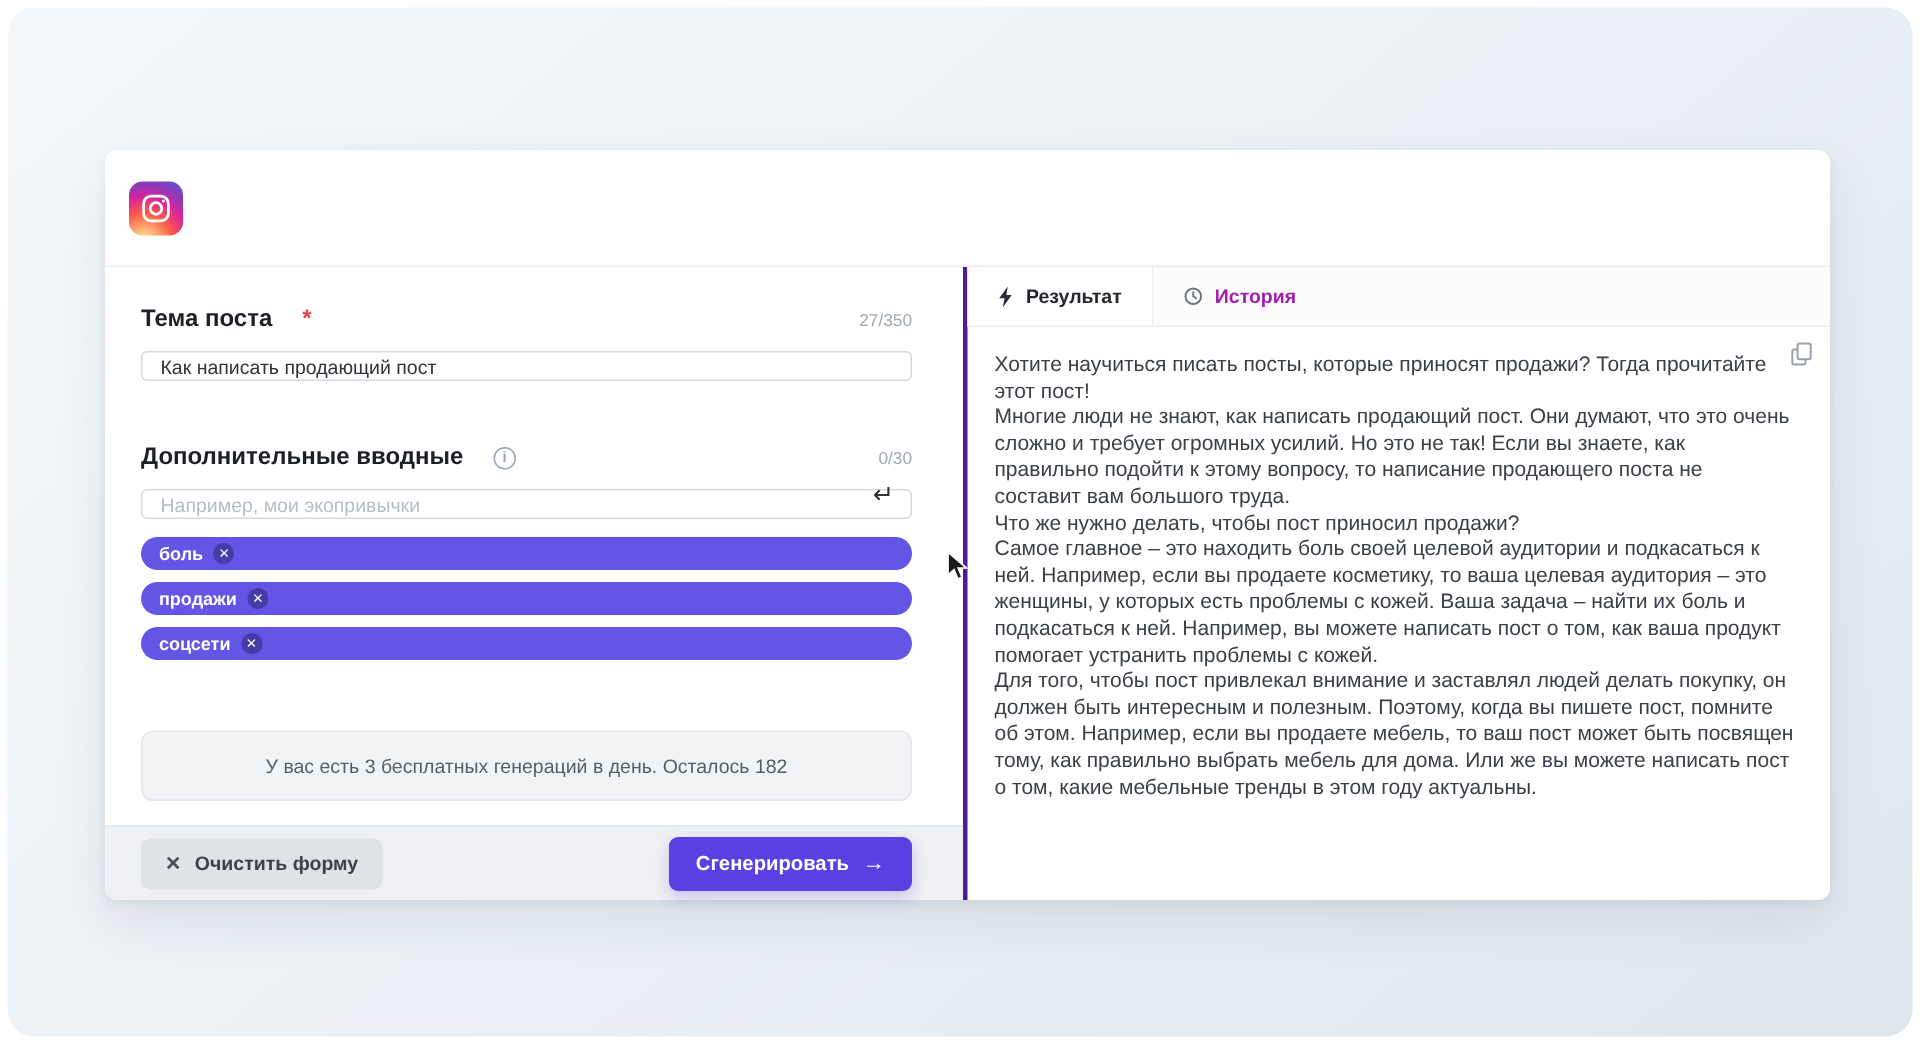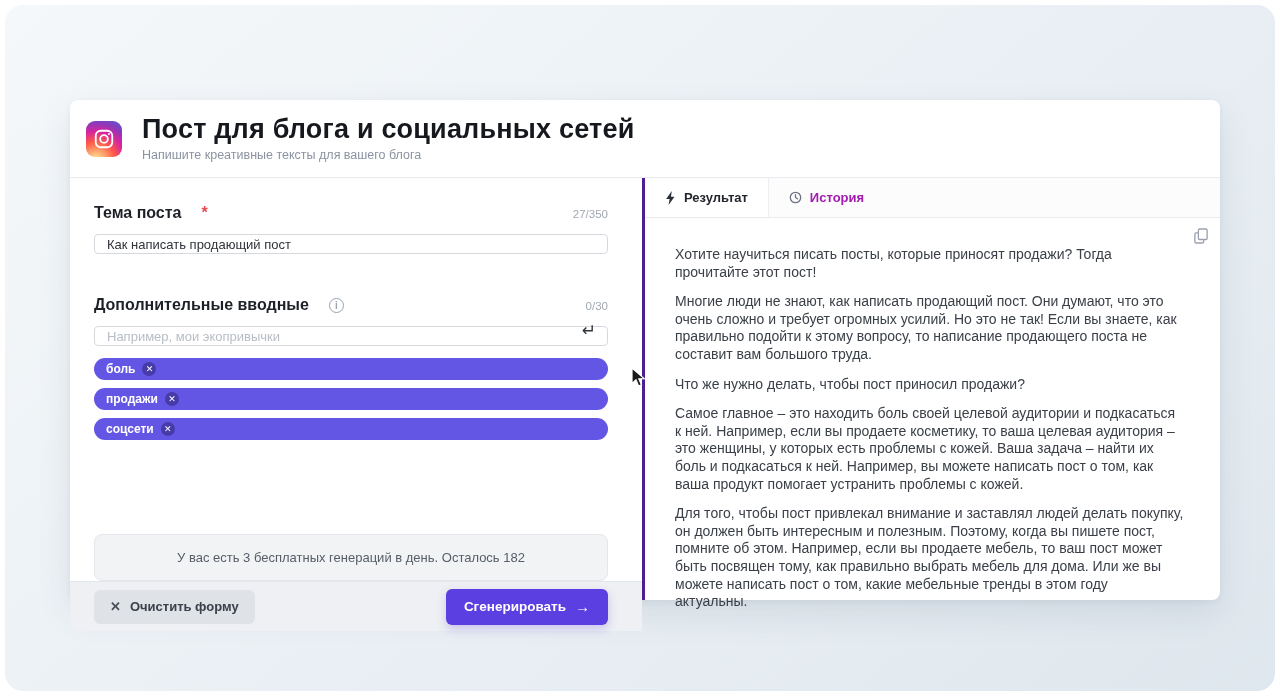--- a/index.html
+++ b/index.html
@@ -61,21 +61,21 @@
     display: inline-flex; align-items: center; gap: 7px;
     background: #6456e4; color: #fff; border-radius: 999px;
     padding: 4px 7px 4px 12px; font-size: 12px; font-weight: 600;
   }
   .tag-x {
     width: 14px; height: 14px; border-radius: 50%; background: rgba(15,10,60,0.35);
     color: #fff; display: inline-flex; align-items: center; justify-content: center;
     font-size: 9px; line-height: 1; cursor: pointer;
   }
   .quota-box {
-    margin-top: 94px; height: 47px; background: #f1f3f5; border: 1px solid #e3e6ea;
+    margin-top: 47px; height: 47px; background: #f1f3f5; border: 1px solid #e3e6ea;
     border-radius: 8px; display: flex; align-items: center; justify-content: center;
     font-size: 13px; color: #575e68;
   }
   
   .form-footer {
     height: 50px; flex: 0 0 50px; background: #eef0f3; border-top: 1px solid #e3e6e9;
     display: flex; align-items: center; justify-content: space-between;
     padding: 0 34px 0 24px; border-bottom-left-radius: 8px;
   }
   .btn { border: none; cursor: pointer; display: inline-flex; align-items: center; gap: 9px;
@@ -91,42 +91,38 @@
     border-bottom: 1px solid #e9ebee; background: #fcfcfd; }
   .tab { display: flex; align-items: center; gap: 8px; padding: 0 20px; font-size: 13px;
     cursor: pointer; }
   .tab.active { background: #ffffff; border-right: 1px solid #edeff2; font-weight: 700; color: #23262c; }
   .tab.inactive { color: #a21caf; font-weight: 700; }
   .result-content {
     flex: 1; position: relative; padding: 16px 24px 0 18px;
     font-size: 14px; line-height: 17.6px; color: #3b4048;
   }
   .copy-icon { position: absolute; top: 10px; right: 12px; cursor: pointer; }
-  .result-text p { margin: 12px; }
+  .result-text p { margin: 0; }
   
   .cursor { position: absolute; left: 626px; top: 362px; pointer-events: none; }
   svg { display: block; }
 </style>
 </head>
 <body>
 
 <div class="stage">
   <div class="card">
 
     <div class="card-header">
       <div class="app-icon">
         <svg width="22" height="22" viewBox="0 0 24 24" fill="none" stroke="#ffffff" stroke-width="2" stroke-linecap="round">
           <rect x="3" y="3" width="18" height="18" rx="5.5"></rect>
           <circle cx="12" cy="12" r="4.2"></circle>
           <circle cx="17.4" cy="6.6" r="1.1" fill="#ffffff" stroke="none"></circle>
         </svg>
-      </div>
-      <div>
-        <div class="page-title">Пост для блога и социальных сетей</div>
-        <div class="page-subtitle">Напишите креативные тексты для вашего блога</div>
       </div>
     </div>
 
     <div class="card-body">
 
       <div class="left-col">
         <div class="form-area">
 
           <div>
             <div class="field-head">

